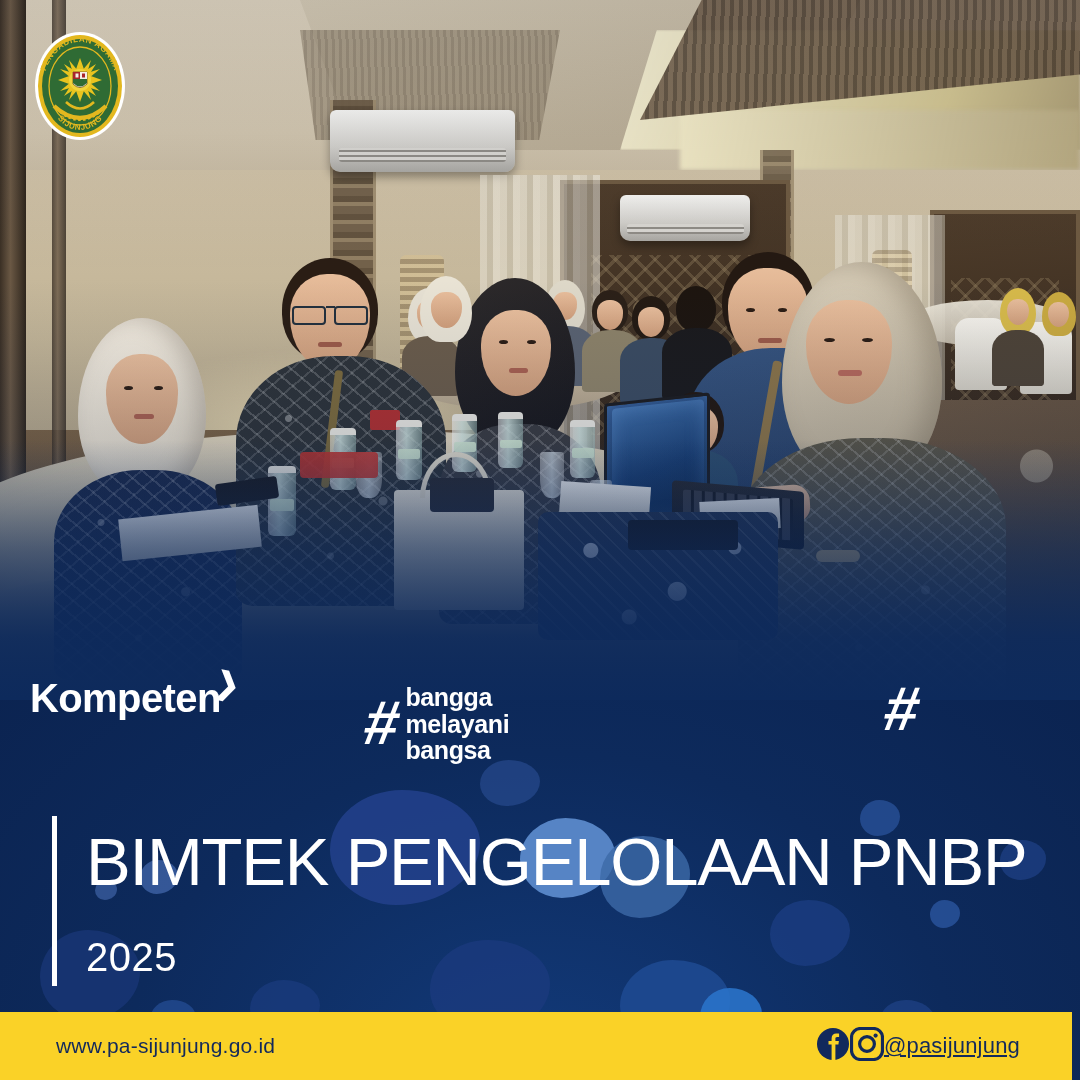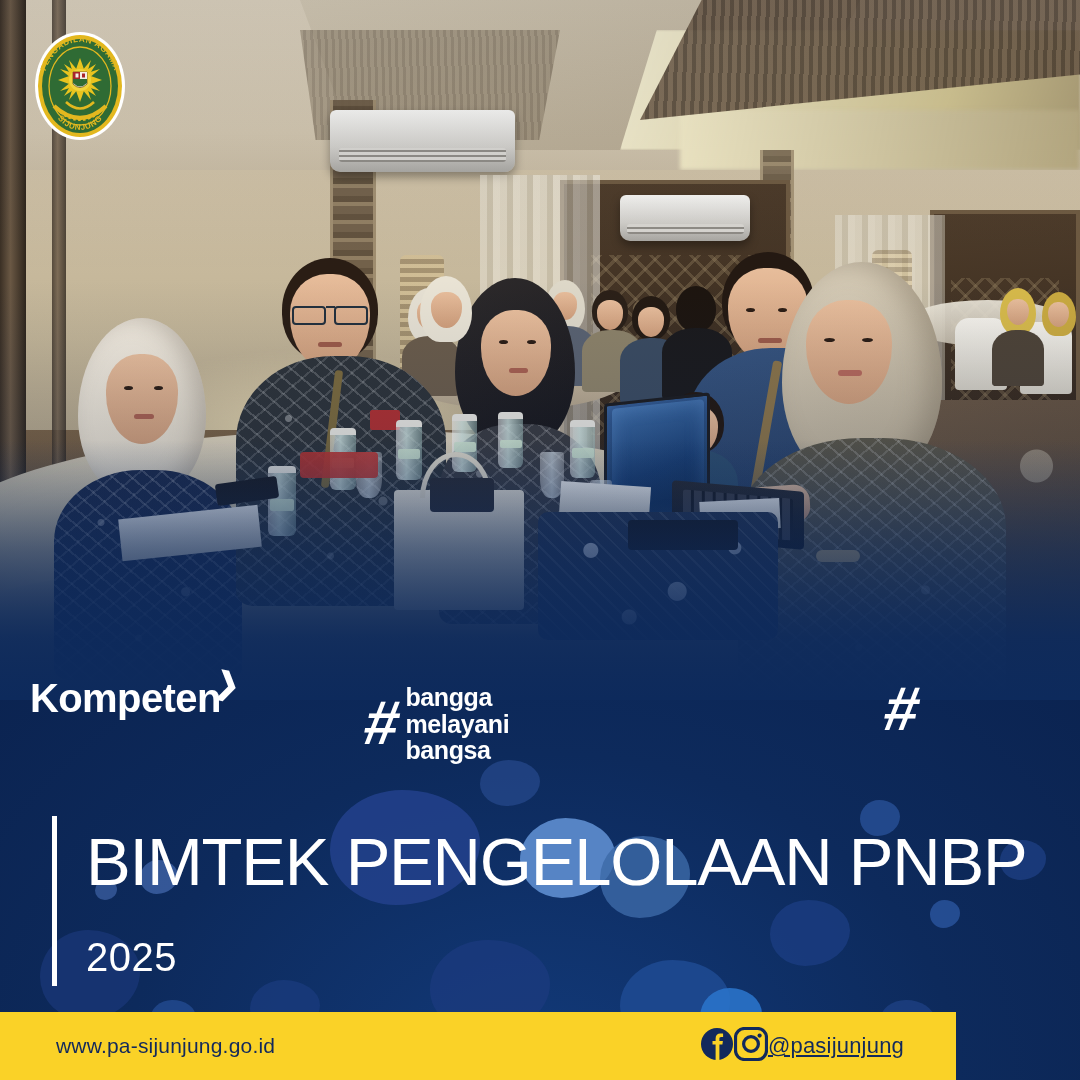--- a/index.html
+++ b/index.html
@@ -318,21 +318,21 @@
     font-size:67px; font-weight:normal; color:#fff; letter-spacing:-1.2px;
     line-height:1; white-space:nowrap;
   }
   .title-year {
     position:absolute; left:86px; top:135px;
     font-size:40px; color:#fff; font-weight:400; letter-spacing:.5px;
   }
 
   
   .footer {
-    position:absolute; left:0; bottom:0; width:956px; height:68px; z-index:80;
+    position:absolute; left:0; bottom:0; width:1072px; height:68px; z-index:80;
     background:#fad227; display:flex; align-items:center;
   }
   .footer-url {
     position:absolute; left:56px; font-size:21px; color:#12295c; letter-spacing:.2px;
   }
   .footer-social {
     position:absolute; right:52px; display:flex; align-items:center; gap:0;
   }
   .footer-handle {
     font-size:22px; color:#12295c; text-decoration:underline; letter-spacing:.2px;

